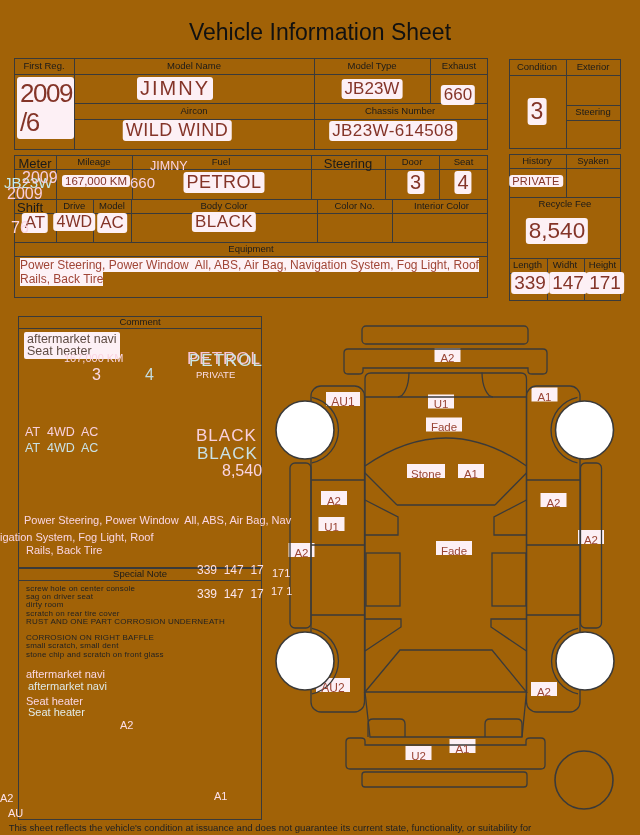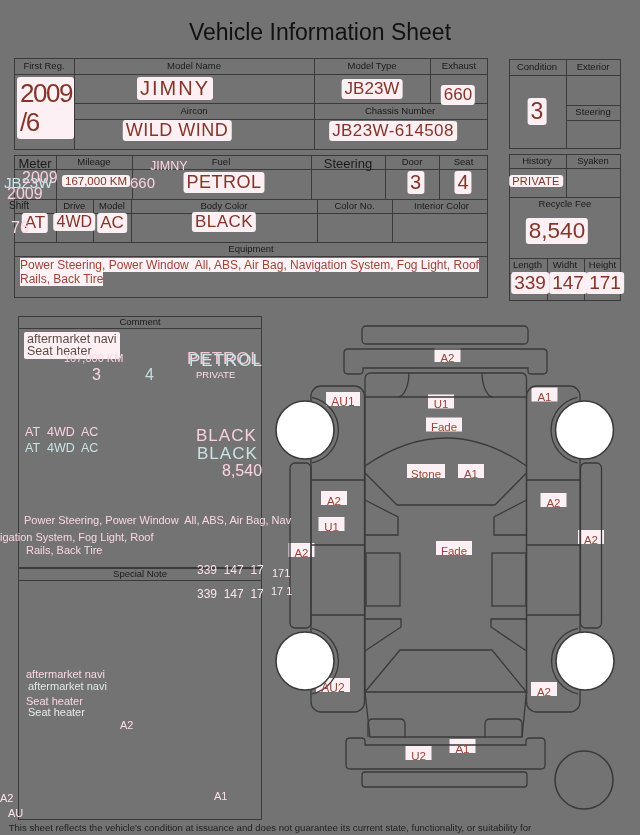--- a/index.html
+++ b/index.html
@@ -1,15 +1,15 @@
 <!DOCTYPE html>
 <html><head><meta charset="utf-8">
 <style>
 html,body{margin:0;padding:0;}
-#page{position:relative;width:640px;height:835px;background:#737373;font-family:"Liberation Sans",sans-serif;overflow:hidden;}
+#page{position:relative;width:640px;height:835px;background:#a16207;font-family:"Liberation Sans",sans-serif;overflow:hidden;}
 .lbl{position:absolute;color:#1a1a1a;font-size:9.5px;white-space:nowrap;transform:translateX(-50%);}
 .rv{position:absolute;color:#843428;white-space:nowrap;transform:translateX(-50%);}
 .halo{background:#fdf0f5;padding:0px 3px;border-radius:3px;}
 .hl{position:absolute;background:#3a3a3a;height:1px;}
 .vl{position:absolute;background:#3a3a3a;width:1px;}
 .box{position:absolute;border:1.5px solid #3a3a3a;box-sizing:border-box;}
 .ghost{position:absolute;white-space:nowrap;}
 </style></head><body>
 <div id="page">
 
@@ -116,21 +116,21 @@
 <div class="lbl" style="left:463.5px;top:156.1px;font-size:9.5px">Seat</div>
 
 <div class="rv halo" style="left:96px;top:175.4px;font-size:11.5px">167,000 KM</div>
 
 <div class="rv halo" style="left:224px;top:171.8px;font-size:18px;letter-spacing:0.5px">PETROL</div>
 
 <div class="rv halo" style="left:415.5px;top:170.6px;font-size:20px">3</div>
 
 <div class="rv halo" style="left:463px;top:170.6px;font-size:20px">4</div>
 
-<div class="lbl" style="left:19px;top:200.1px;font-size:10px">Shift</div>
+<div class="lbl" style="left:30px;top:200.1px;font-size:13px">Shift</div>
 
 <div class="lbl" style="left:74.3px;top:200.1px;font-size:9.5px">Drive</div>
 
 <div class="lbl" style="left:112px;top:200.1px;font-size:9.5px">Model</div>
 
 <div class="lbl" style="left:224px;top:200.1px;font-size:9.5px">Body Color</div>
 
 <div class="lbl" style="left:354.5px;top:200.1px;font-size:9.5px">Color No.</div>
 
 <div class="lbl" style="left:441.5px;top:200.1px;font-size:9.5px">Interior Color</div>
@@ -192,20 +192,21 @@
 <div class="lbl" style="left:140px;top:316.1px;font-size:9.5px">Comment</div>
 
 <div style="position:absolute;left:24px;top:332px;color:#5f4c44;font-size:12.5px;line-height:12.3px;background:#fdf0f5;border-radius:2px;padding:1px 3px;">aftermarket navi<br>Seat heater</div>
 
 <div class="box" style="left:18px;top:568px;width:244px;height:252px;"></div>
 
 <div class="hl" style="left:18px;top:580px;width:244px;height:1px"></div>
 
 <div class="lbl" style="left:140px;top:568.1px;font-size:9.5px">Special Note</div>
 
+<div style="position:absolute;left:26px;top:585px;color:#222;font-size:8px;line-height:8.2px;letter-spacing:0.2px;">screw hole on center console<br>sag on driver seat<br>dirty room<br>scratch on rear tire cover<br>RUST AND ONE PART CORROSION UNDERNEATH<br>&nbsp;<br>CORROSION ON RIGHT BAFFLE<br>small scratch, small dent<br>stone chip and scratch on front glass</div>
 
 <div style="position:absolute;left:0;top:822px;width:540px;text-align:center;color:#222;font-size:9.6px;">This sheet reflects the vehicle's condition at issuance and does not guarantee its current state, functionality, or suitability for any purpose</div>
 
 <svg style="position:absolute;left:262px;top:310px" width="378" height="515" viewBox="262 310 378 515" fill="none" stroke="#3a3a3a" stroke-width="1.3">
 <rect x="434.5" y="348" width="26" height="14" fill="#fdf0f5" stroke="none"></rect>
 <rect x="326.0" y="392" width="34" height="14" fill="#fdf0f5" stroke="none"></rect>
 <rect x="531.5" y="387.5" width="26" height="14" fill="#fdf0f5" stroke="none"></rect>
 <rect x="428.0" y="394.5" width="26" height="14" fill="#fdf0f5" stroke="none"></rect>
 <rect x="426.0" y="417.5" width="36" height="14" fill="#fdf0f5" stroke="none"></rect>
 <rect x="407.0" y="464" width="38" height="14" fill="#fdf0f5" stroke="none"></rect>

